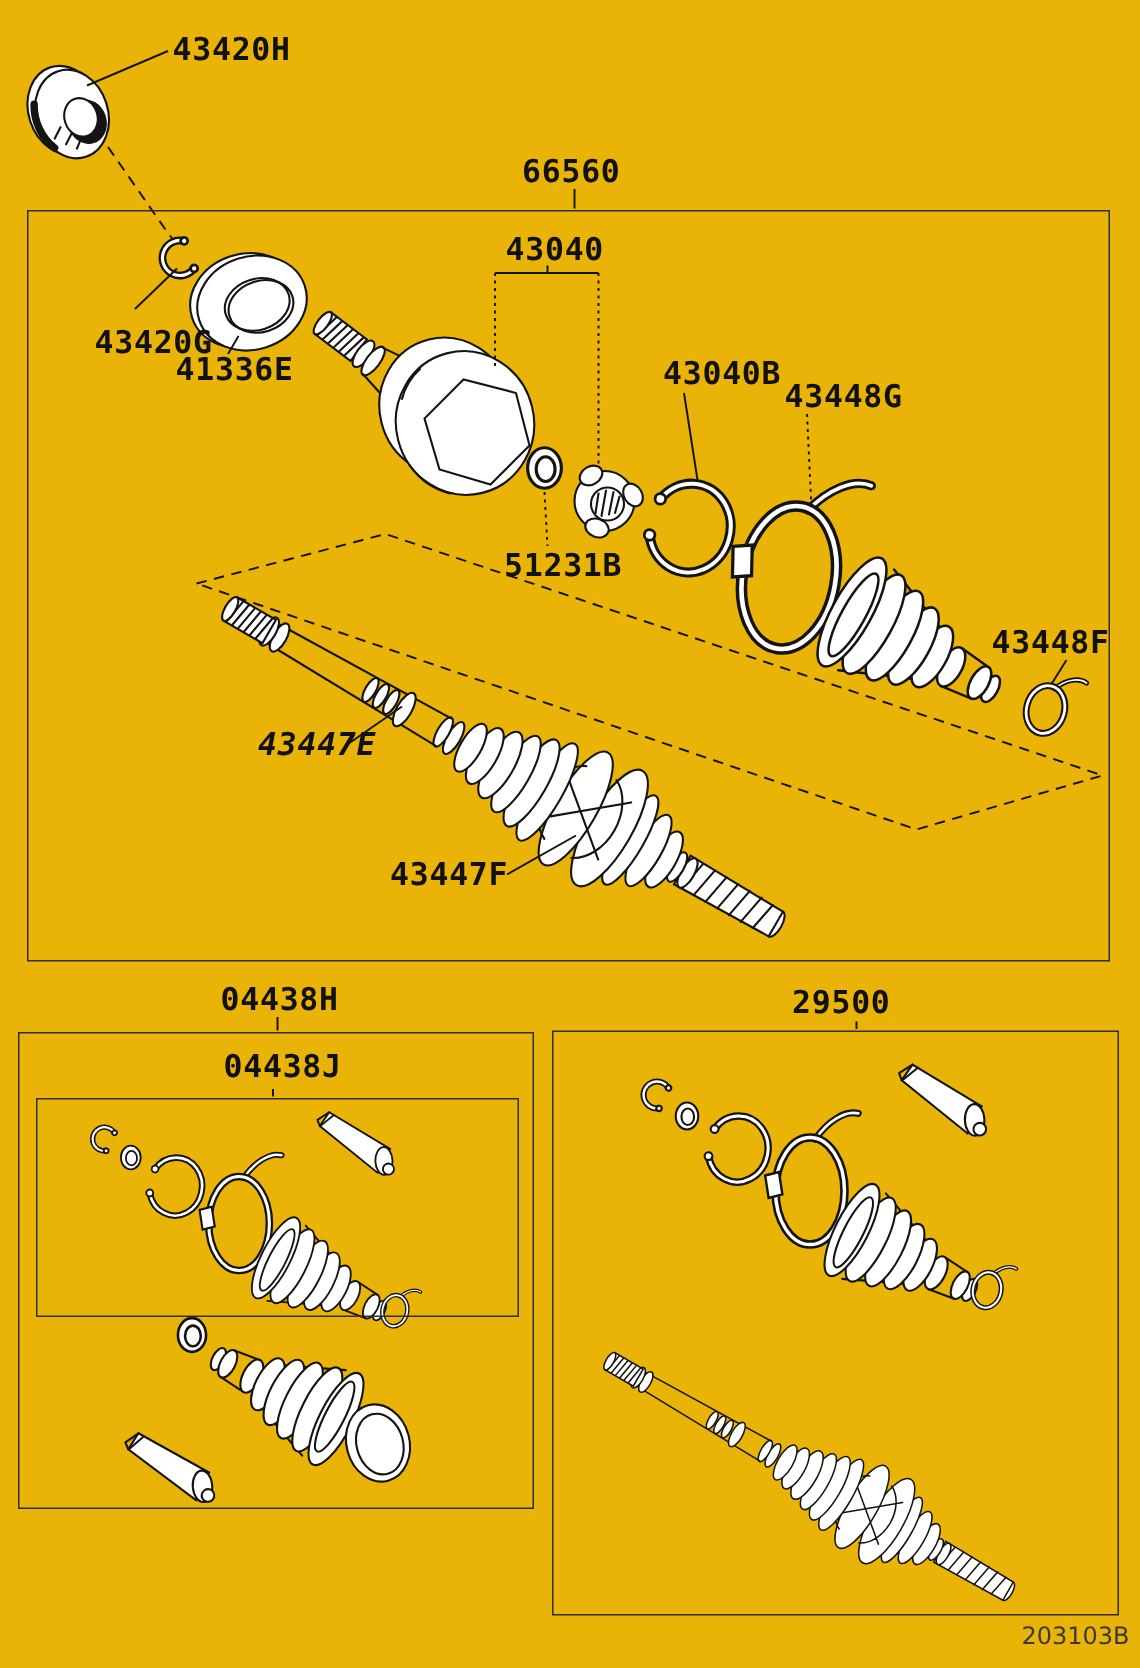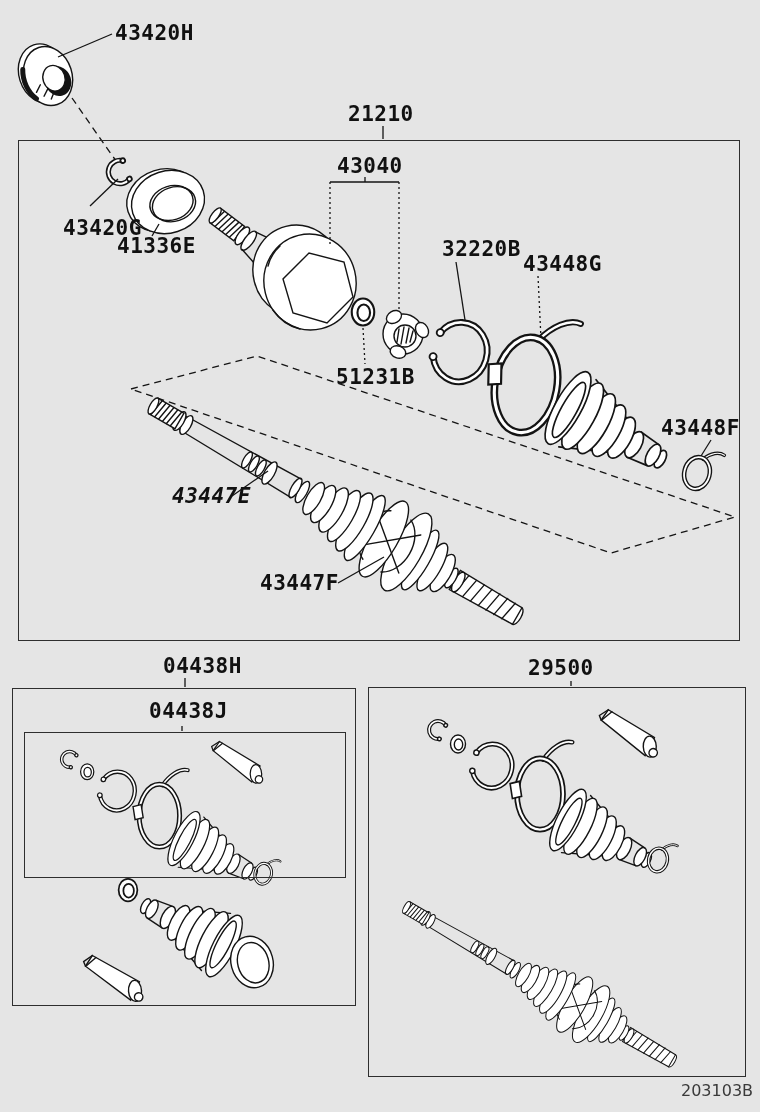--- a/index.html
+++ b/index.html
@@ -1,17 +1,17 @@
 <!DOCTYPE html>
 <html><head>
 <meta charset="utf-8">
 <style>
   html,body{margin:0;padding:0;background:#fff;}
   body{width:760px;height:1112px;position:relative;font-family:"DejaVu Sans Mono",monospace;}
-  .stage{position:absolute;inset:0;overflow:hidden;background:#e5e5e5;}
+  .stage{position:absolute;inset:0;overflow:hidden;background:#eab308;}
   .art{position:absolute;left:0;top:0;z-index:1;}
   .box{position:absolute;border:1px solid #2e2e2e;z-index:2;pointer-events:none;background:transparent;}
   .box.inner{border-width:1.5px;}
   .pl{position:absolute;font:700 21px "DejaVu Sans Mono",monospace;color:#111;letter-spacing:.5px;white-space:nowrap;z-index:3;}
   .code{position:absolute;font:400 16px "DejaVu Sans",sans-serif;color:#3a3a3a;z-index:3;}
 
   
   .ln{fill:none;stroke:#141414;stroke-width:1.4;stroke-linecap:round;stroke-linejoin:round;}
   .fw{fill:#fff;stroke:#141414;stroke-width:1.4;}
   .b5{fill:none;stroke:#141414;stroke-width:5;stroke-linecap:round;}
@@ -206,29 +206,29 @@
   <use href="#kit" transform="translate(418,708)"></use>
   <use href="#shaft" transform="translate(404,906) rotate(30) scale(0.73)"></use>
 </svg>
 
 <div class="box" style="left:18px;top:140px;width:720px;height:499px;"></div>
 <div class="box" style="left:12px;top:688px;width:342px;height:316px;"></div>
 <div class="box inner" style="left:24px;top:732px;width:320px;height:144px;"></div>
 <div class="box" style="left:368px;top:687px;width:376px;height:388px;"></div>
 
 <span class="pl" style="left:115px;top:21px;">43420H</span>
-<span class="pl" style="left:348px;top:102px;">21210</span>
+<span class="pl" style="left:348px;top:102px;">66560</span>
 <span class="pl" style="left:337px;top:154px;">43040</span>
 <span class="pl" style="left:63px;top:216px;">43420G</span>
 <span class="pl" style="left:117px;top:234px;text-align:right;">41336E</span>
-<span class="pl" style="left:442px;top:237px;">32220B</span>
+<span class="pl" style="left:442px;top:237px;">43040B</span>
 <span class="pl" style="left:523px;top:252px;">43448G</span>
 <span class="pl" style="left:336px;top:365px;">51231B</span>
 <span class="pl" style="left:661px;top:416px;">43448F</span>
 <span class="pl" style="left:172px;top:484px;font-style:italic;">43447E</span>
 <span class="pl" style="left:260px;top:571px;">43447F</span>
-<span class="pl" style="left:163px;top:654px;">04438H</span>
+<span class="pl" style="left:147px;top:654px;">04438H</span>
 <span class="pl" style="left:149px;top:699px;">04438J</span>
 <span class="pl" style="left:528px;top:656px;">29500</span>
 
 <span class="code" style="left:681px;top:1081px;">203103B</span>
 
 </div>
 
 </body></html>

